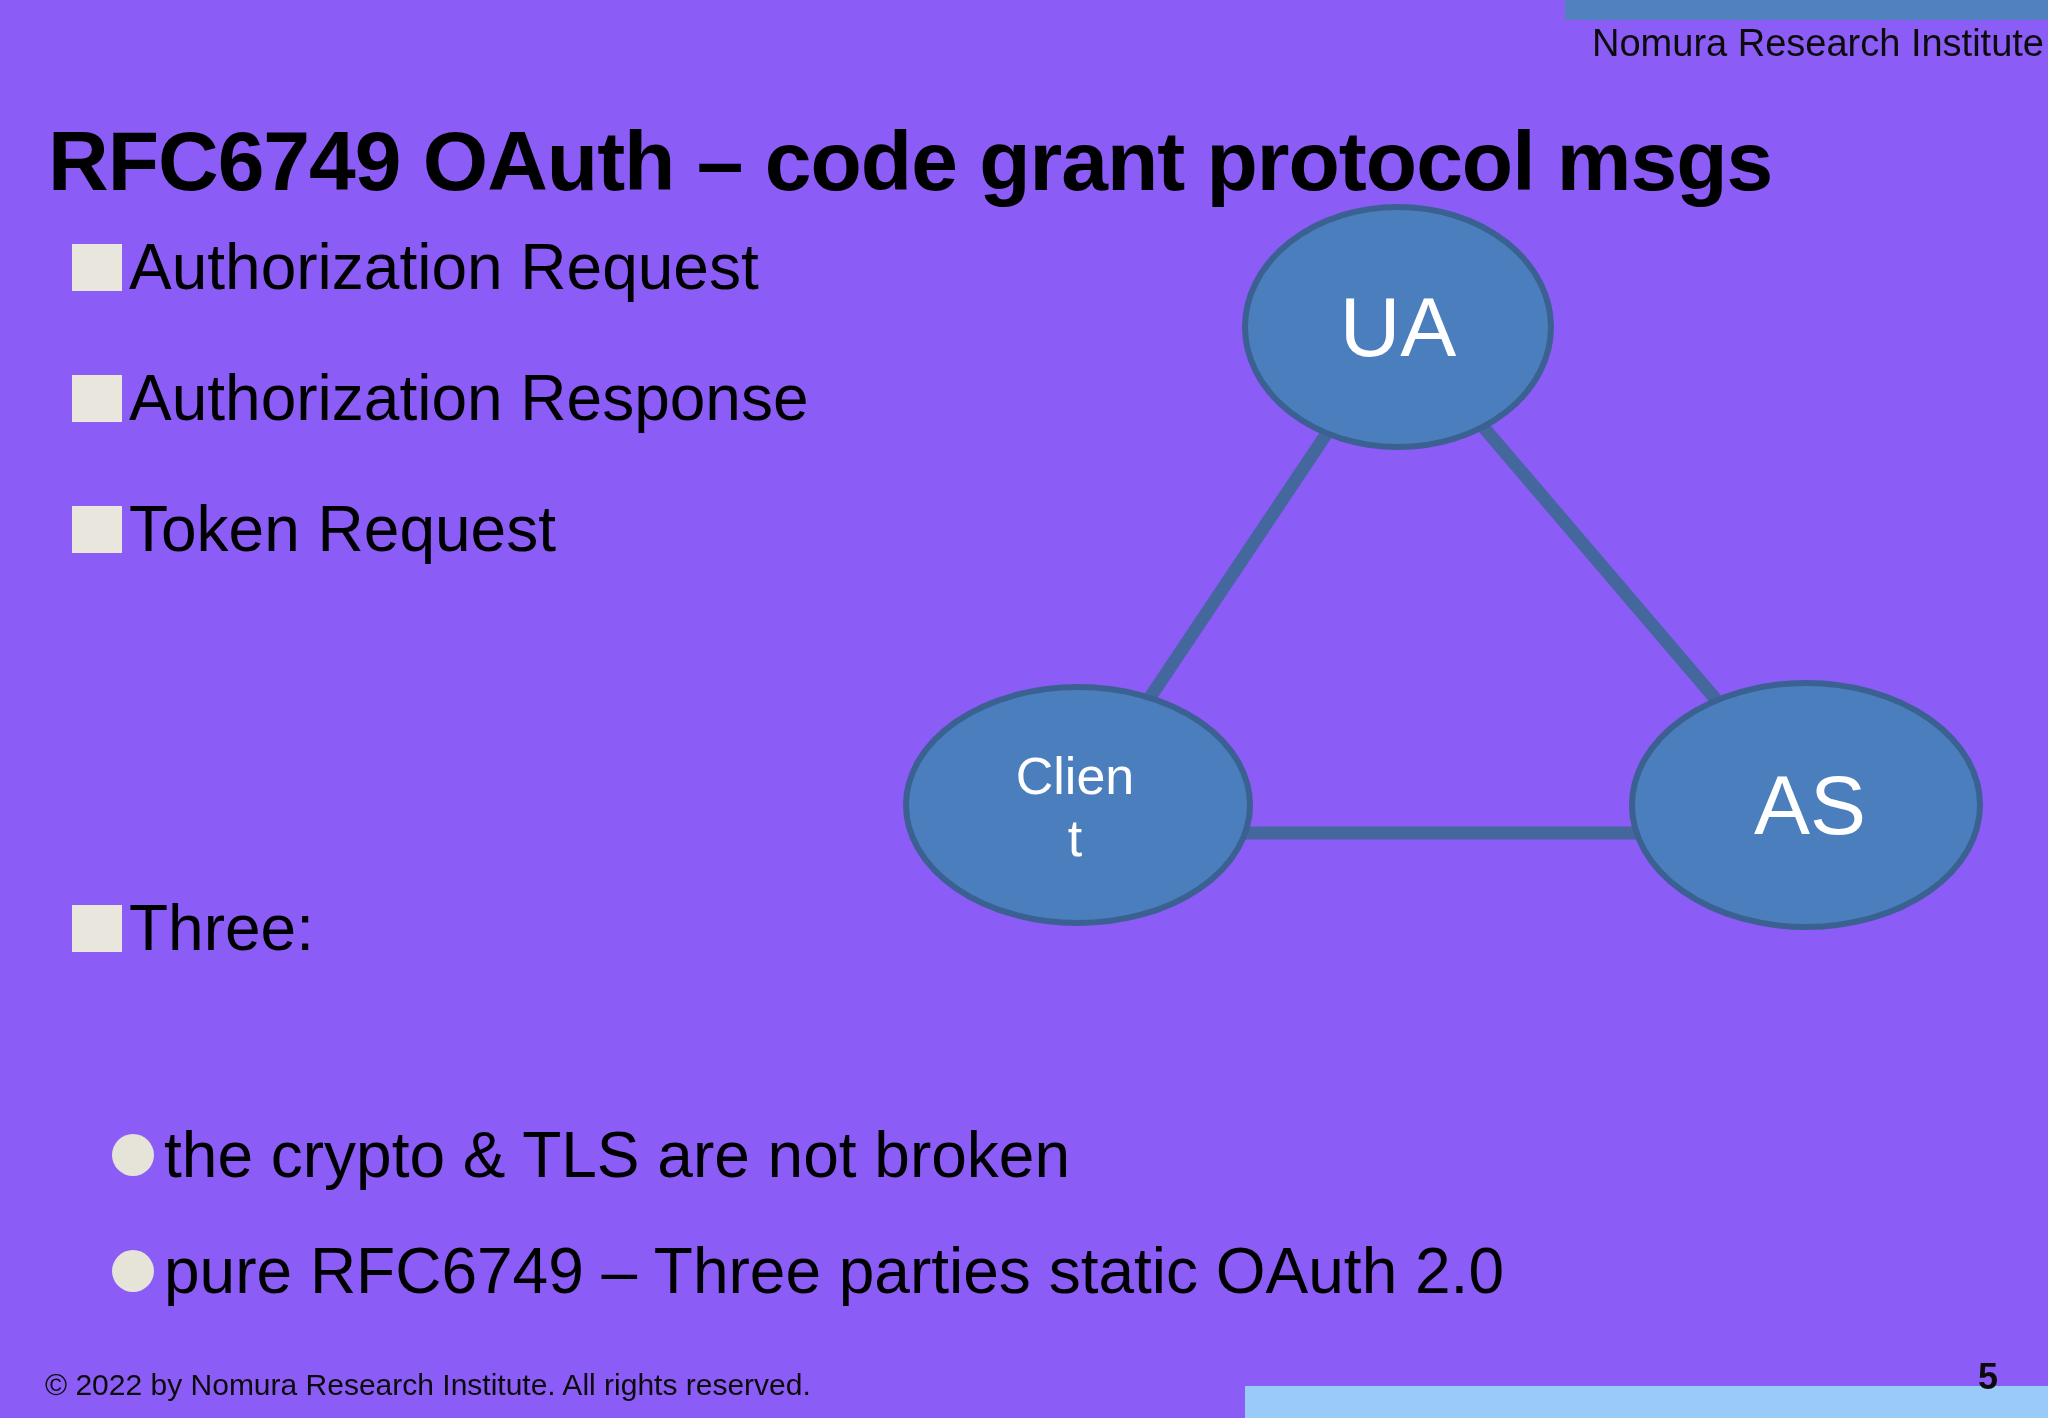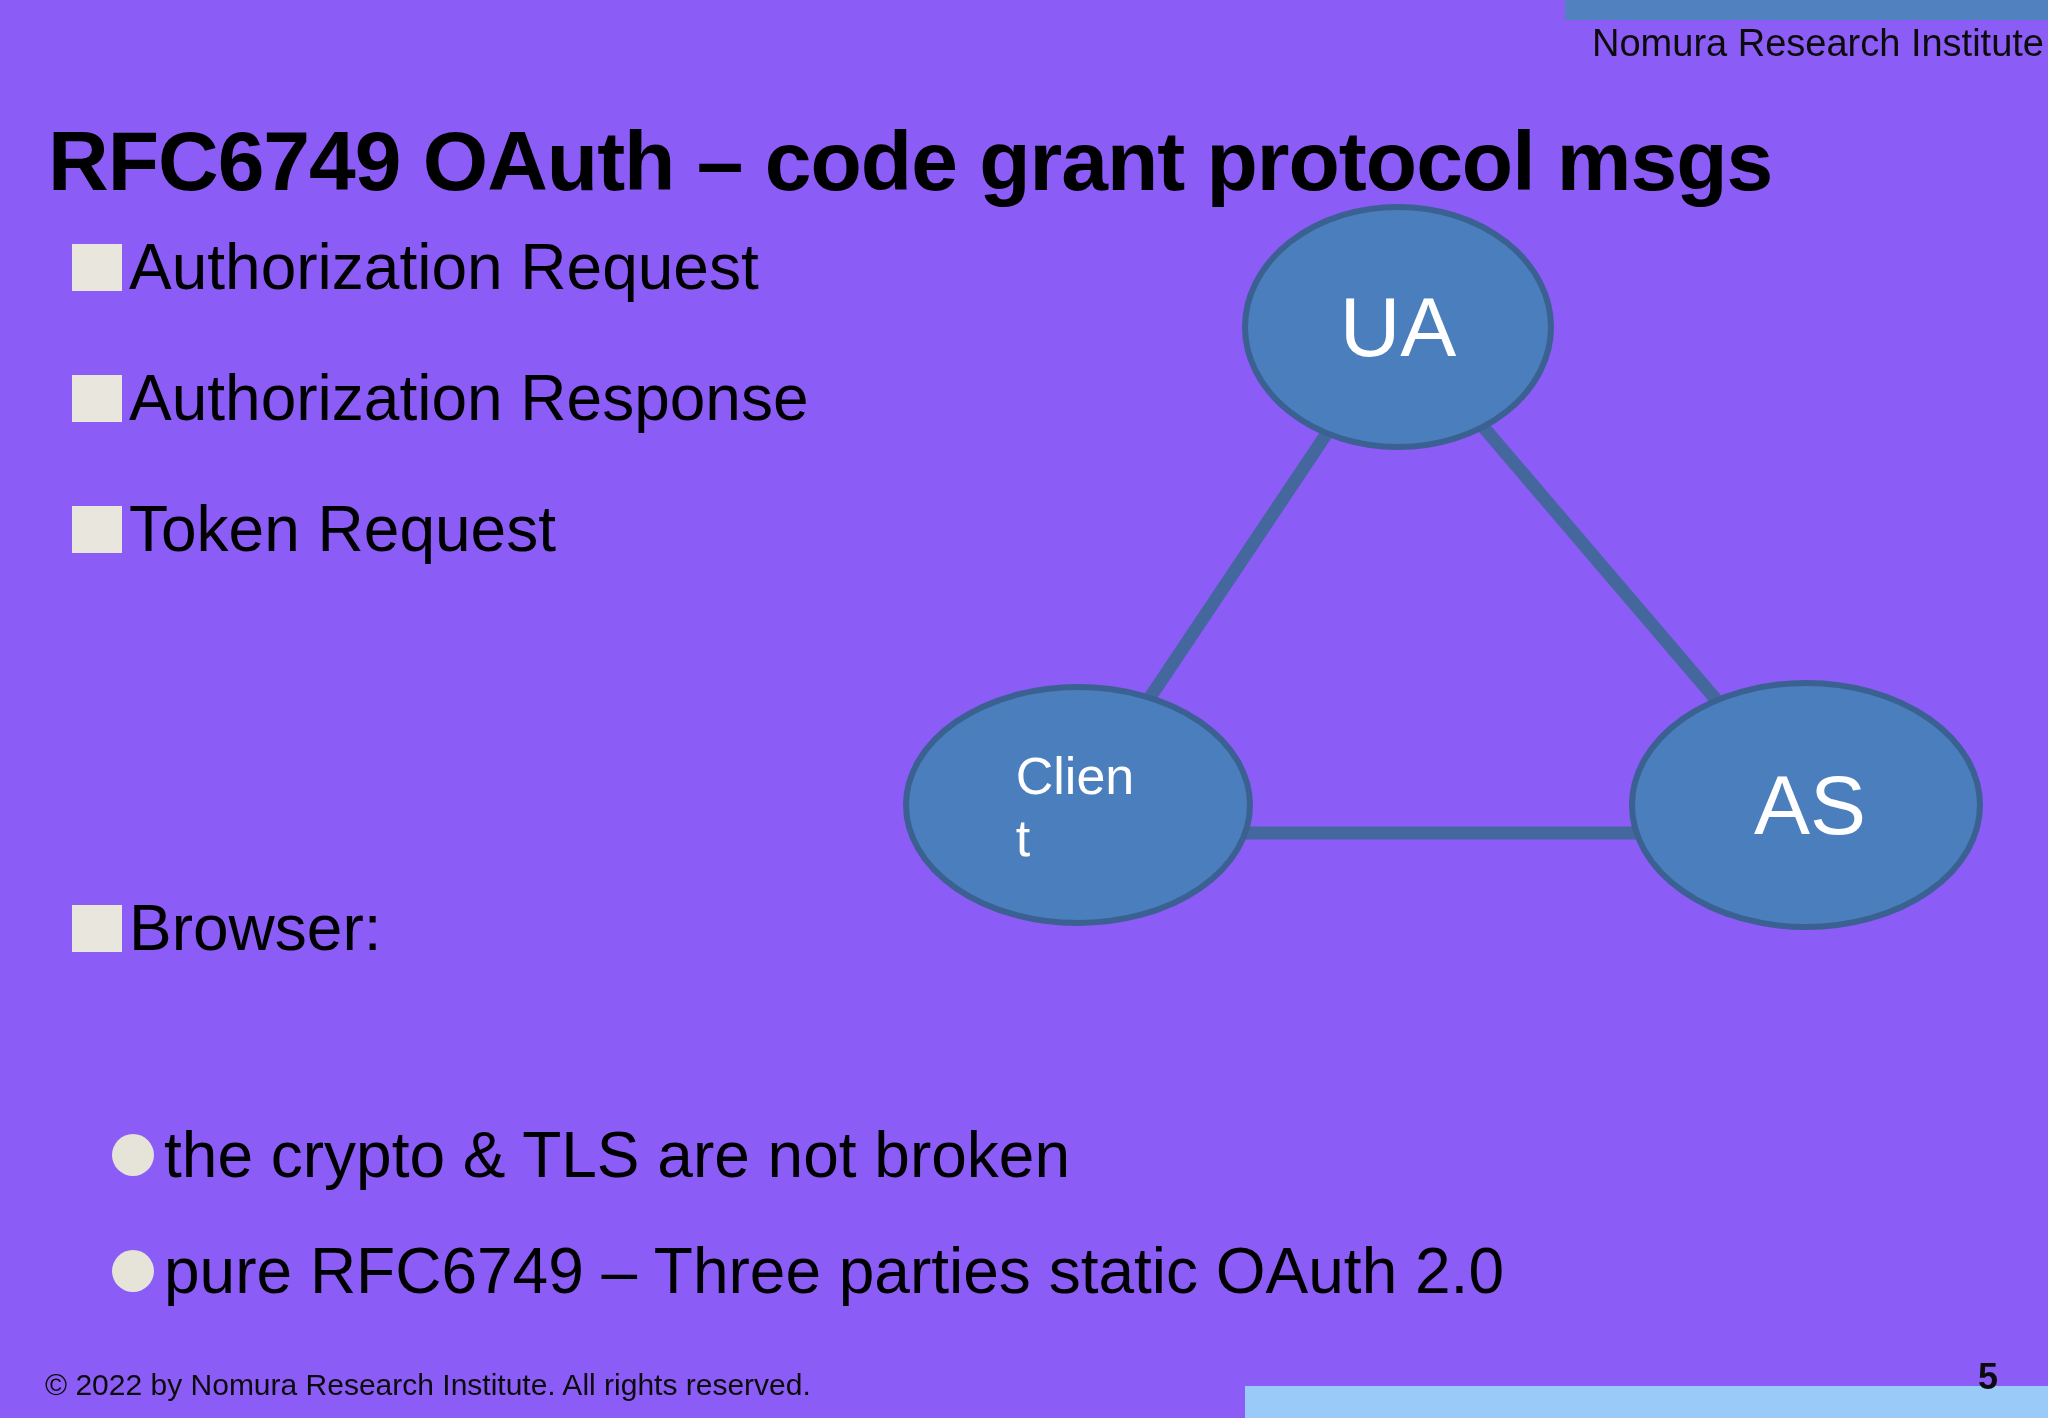--- a/index.html
+++ b/index.html
@@ -27,21 +27,21 @@
   .row-assume{top:880px;}
   .sub-row{position:absolute;left:112px;height:88px;display:flex;align-items:center;}
   .sub-circle{width:42px;height:42px;border-radius:50%;background:#e6e4d9;margin-right:10px;flex:none;}
   .sub-text{font-size:64px;white-space:pre;}
   .sub-1{top:1002px;}
   .sub-2{top:1111px;}
   .sub-3{top:1227px;}
   .diagram-svg{position:absolute;left:0;top:0;}
   .node-label{
     position:absolute;transform:translate(-50%,-50%);
-    color:#ffffff;text-align:left;font-size:84px;line-height:1.15;white-space:pre;
+    color:#ffffff;text-align:center;font-size:84px;line-height:1.15;white-space:pre;
   }
   .node-label-client{font-size:52px;line-height:1.2;}
   .copyright{position:absolute;left:45px;top:1368px;font-size:30px;color:#0c0c0c;}
   .bottom-bar{position:absolute;left:1245px;right:0;top:1386px;height:32px;background:#9acbf8;}
   .page-number{position:absolute;left:1978px;top:1356px;font-size:36px;font-weight:bold;color:#0c0c0c;}
 </style>
 </head>
 <body>
 
 <div class="slide">
@@ -75,21 +75,21 @@
   <div class="bullet-row row-2">
     <span class="bullet-square"></span>
     <span class="bullet-text">Authorization Response</span>
   </div>
   <div class="bullet-row row-3">
     <span class="bullet-square"></span>
     <span class="bullet-text">Token Request</span>
   </div>
   <div class="bullet-row row-assume">
     <span class="bullet-square"></span>
-    <span class="bullet-text">Browser:</span>
+    <span class="bullet-text">Three:</span>
   </div>
 
   <div class="sub-row sub-2">
     <span class="sub-circle"></span>
     <span class="sub-text">the crypto &amp; TLS are not broken</span>
   </div>
   <div class="sub-row sub-3">
     <span class="sub-circle"></span>
     <span class="sub-text">pure RFC6749 – Three parties static OAuth 2.0</span>
   </div>

